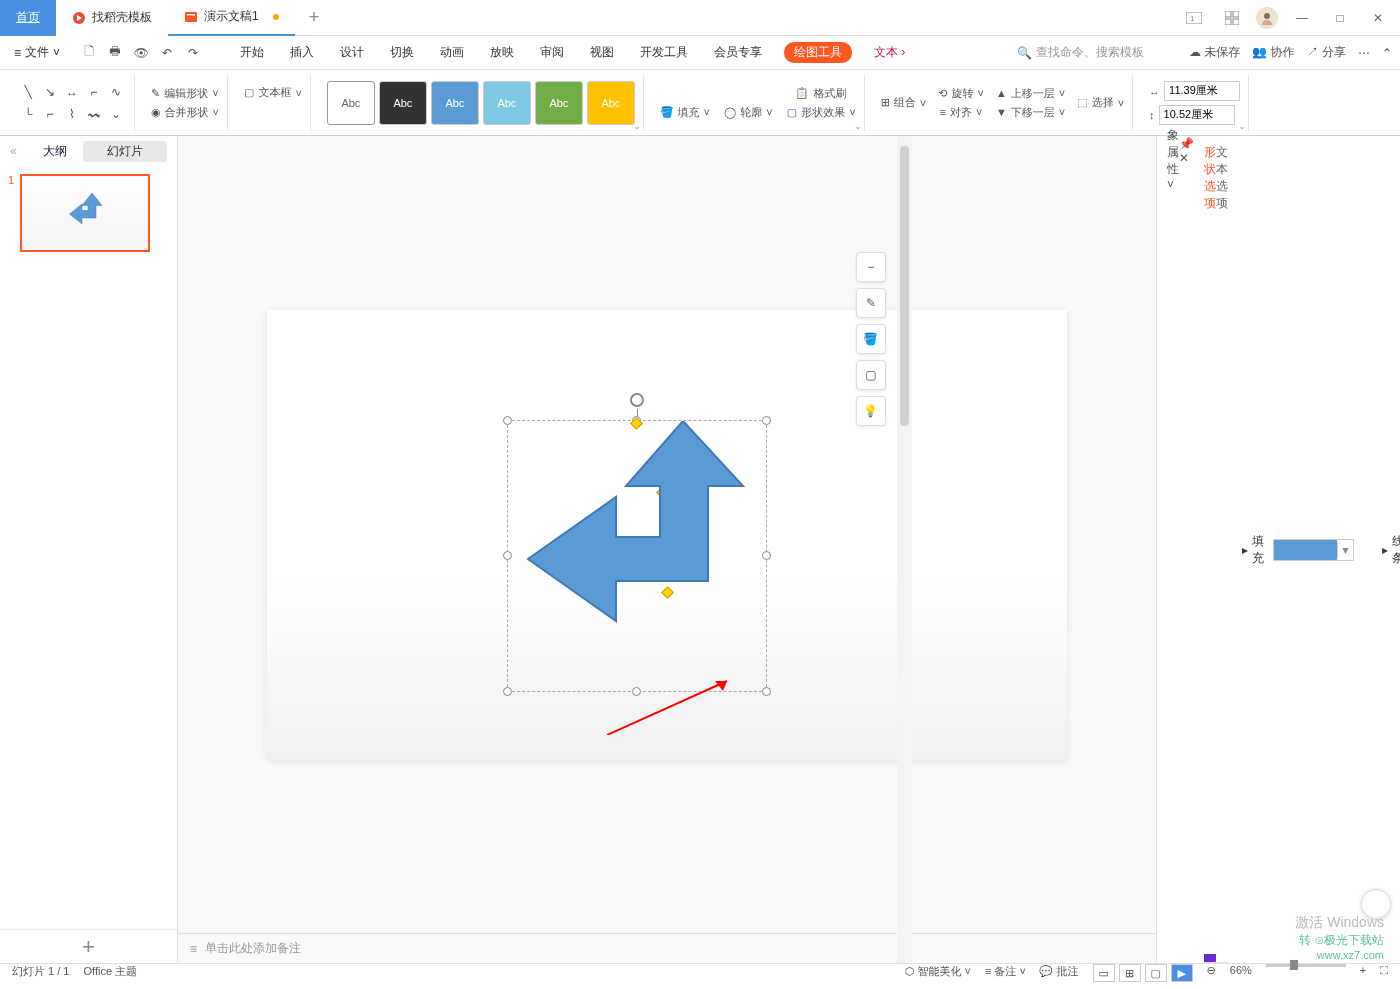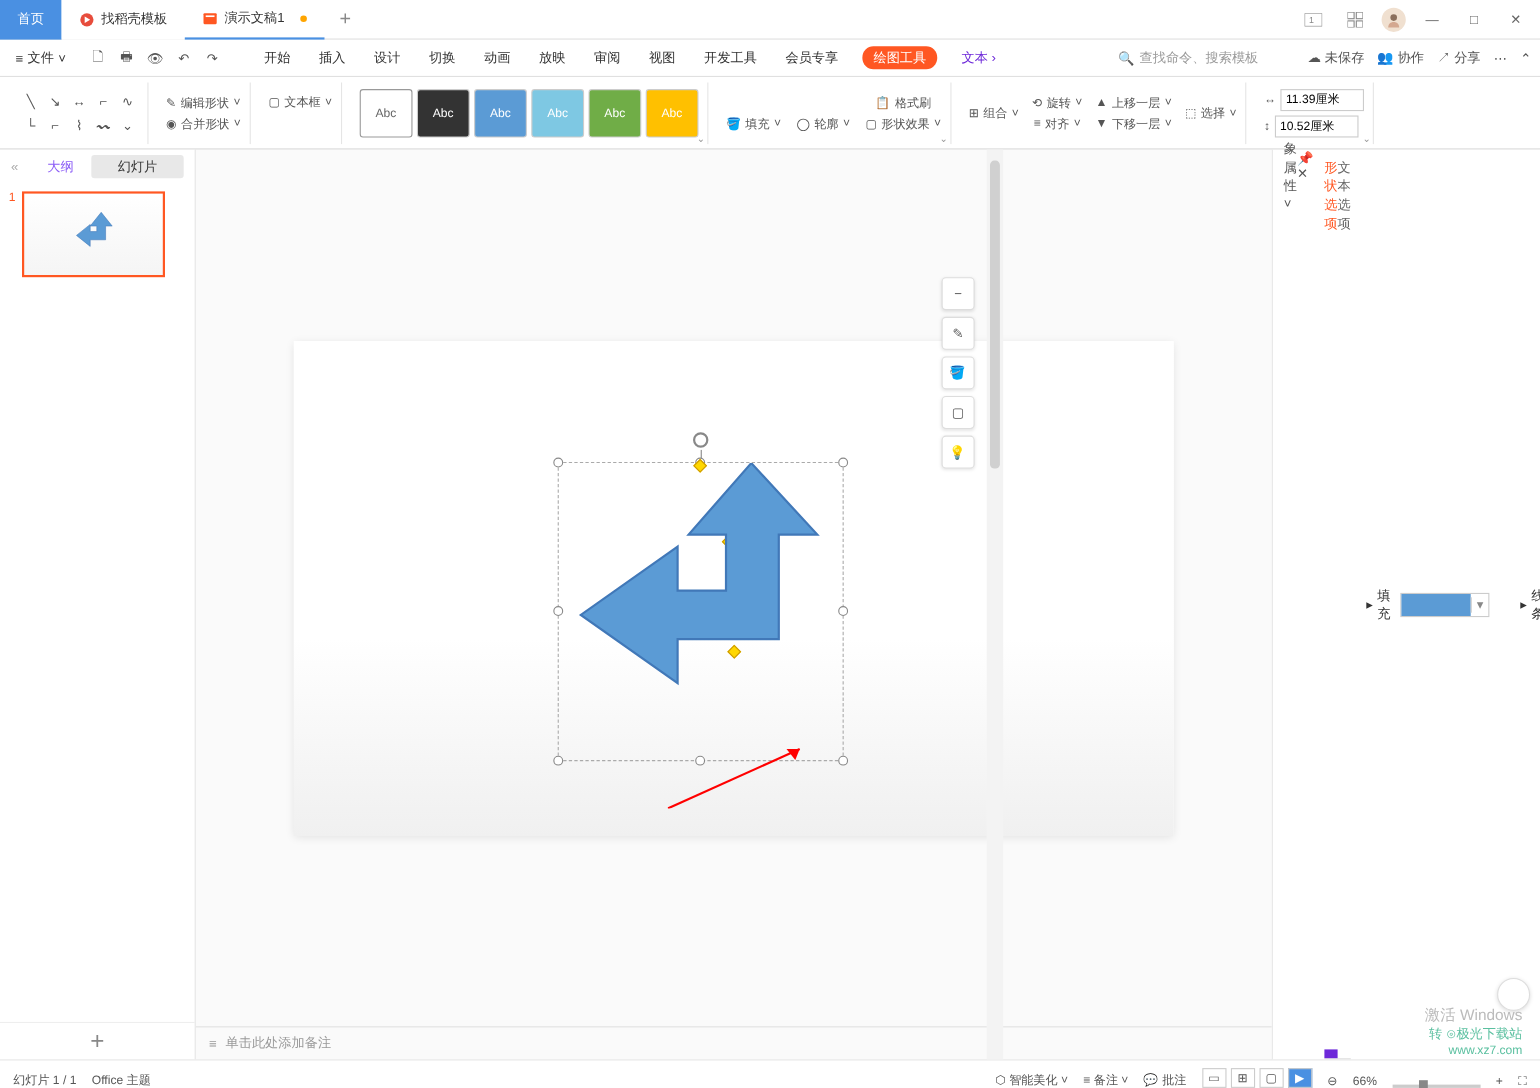--- a/index.html
+++ b/index.html
@@ -1,39 +1,39 @@
 <!DOCTYPE html>
 <html><head>
 <meta charset="utf-8">
 <style>
 * { margin: 0; padding: 0; box-sizing: border-box; font-family: "Microsoft YaHei", sans-serif; }
 body { width: 1400px; height: 989px; background: #fff; overflow: hidden; position: relative; font-size: 12px; color: #333; }
 
 
 .titlebar { height: 36px; background: #fff; display: flex; align-items: center; border-bottom: 1px solid #e0e0e0; }
 .tab { height: 36px; display: flex; align-items: center; padding: 0 16px; gap: 6px; cursor: pointer; }
-.tab.home { background: #4a90e2; color: #fff; }
+.tab.home { background: #4a90e2; color: #fff; text-decoration: underline; }
 .tab.template { background: #fff; }
 .tab.doc { background: #fff; border-bottom: 2px solid #4a90e2; }
 .tab-ico { width: 14px; height: 14px; display: inline-flex; }
 .tab-add { padding: 0 14px; color: #888; font-size: 18px; }
 .tab-dot { width: 6px; height: 6px; background: #ffa500; border-radius: 50%; margin-left: 8px; }
 .win-controls { margin-left: auto; display: flex; align-items: center; gap: 10px; padding-right: 8px; }
 .win-btn { width: 28px; height: 28px; display: flex; align-items: center; justify-content: center; color: #666; }
 .avatar-ico { width: 22px; height: 22px; border-radius: 50%; background: #f0e0d0; display: flex; align-items: center; justify-content: center; }
 
 
 .menubar { height: 34px; display: flex; align-items: center; padding: 0 8px; gap: 4px; border-bottom: 1px solid #e0e0e0; }
 .file-menu { display: flex; align-items: center; gap: 4px; padding: 0 6px; }
 .qat { display: flex; gap: 8px; padding: 0 10px; color: #555; }
 .qat span { width: 18px; height: 18px; display: inline-flex; align-items: center; justify-content: center; }
 .menu-items { display: flex; gap: 18px; margin-left: 20px; }
 .menu-item { padding: 2px 4px; color: #333; }
 .menu-item.tool { background: #ff5722; color: #fff; border-radius: 10px; padding: 2px 10px; }
-.menu-item.text { color: #6d28d9; }
+.menu-item.text { color: #be185d; }
 .menubar-right { margin-left: auto; display: flex; align-items: center; gap: 12px; color: #555; }
 .search-box { display: flex; align-items: center; gap: 4px; color: #999; width: 160px; }
 
 
 .ribbon { height: 66px; display: flex; align-items: center; padding: 0 10px; border-bottom: 1px solid #d0d0d0; gap: 8px; }
 .ribbon-group { display: flex; flex-direction: column; gap: 4px; padding: 0 8px; border-right: 1px solid #e5e5e5; height: 56px; justify-content: center; position: relative; }
 .ribbon-group.row { flex-direction: row; align-items: center; }
 .lines-grid { display: grid; grid-template-columns: repeat(5, 20px); grid-template-rows: repeat(2, 20px); gap: 2px; }
 .lines-grid span { display: flex; align-items: center; justify-content: center; color: #555; }
 .btn-stack { display: flex; flex-direction: column; gap: 4px; font-size: 11px; color: #555; }
@@ -46,21 +46,21 @@
 .ss4 { background: #7ec8e3; color: #fff; }
 .ss5 { background: #70ad47; color: #fff; }
 .ss6 { background: #ffc000; color: #fff; }
 .dim-input { width: 76px; height: 20px; border: 1px solid #ccc; padding: 0 4px; font-size: 11px; }
 .grp-exp { position: absolute; bottom: 0; right: 2px; font-size: 9px; color: #999; }
 
 
 .workspace { display: flex; height: calc(100% - 36px - 34px - 66px - 26px); }
 .left-panel { width: 178px; border-right: 1px solid #e0e0e0; background: #fff; display: flex; flex-direction: column; }
 .left-tabs { height: 30px; display: flex; align-items: center; gap: 16px; padding: 0 10px; }
-.left-tabs .lt { color: #8b5cf6; }
+.left-tabs .lt { color: #0f172a; }
 .left-tabs .lt.active { background: #e8e8e8; padding: 2px 24px; border-radius: 3px; color: #333; }
 .left-tabs .coll { color: #aaa; margin-right: auto; }
 .thumbs { flex: 1; padding: 8px; }
 .thumb-wrap { display: flex; gap: 6px; }
 .thumb-num { color: #ff5722; font-size: 11px; }
 .thumb { width: 130px; height: 78px; border: 2px solid #ff5722; background: linear-gradient(#fff, #f5f5f5); position: relative; }
 .thumb svg { position: absolute; left: 40px; top: 12px; }
 .add-slide { height: 34px; display: flex; align-items: center; justify-content: center; color: #888; font-size: 22px; border-top: 1px solid #eee; }
 
 
@@ -96,21 +96,21 @@
 .color-sw { width: 90px; height: 22px; border: 1px solid #ccc; display: flex; align-items: center; }
 .color-sw .cfill { flex: 1; height: 100%; background: #5b9bd5; }
 .color-sw .cdrop { width: 16px; text-align: center; color: #888; border-left: 1px solid #ccc; }
 .line-sw { width: 90px; height: 22px; border: 1px solid #ccc; display: flex; align-items: center; justify-content: center; }
 .line-sw .lprev { flex: 1; height: 2px; background: #5b9bd5; margin: 0 6px; }
 .rp-icons { width: 36px; border-left: 1px solid #eee; display: flex; flex-direction: column; align-items: center; padding-top: 10px; gap: 18px; color: #888; }
 .rp-icons span { width: 20px; height: 20px; display: flex; align-items: center; justify-content: center; }
 .rp-icons .active { color: #4a90e2; }
 
 
-.statusbar { height: 26px; border-top: 1px solid #e0e0e0; display: flex; align-items: flex-end; padding: 0 12px; gap: 14px; color: #555; font-size: 11px; }
+.statusbar { height: 26px; border-top: 1px solid #e0e0e0; display: flex; align-items: flex-start; padding: 0 12px; gap: 14px; color: #555; font-size: 11px; }
 .statusbar .spacer { flex: 1; }
 .view-btns { display: flex; gap: 4px; }
 .view-btn { width: 22px; height: 18px; border: 1px solid #ccc; display: flex; align-items: center; justify-content: center; }
 .view-btn.play { background: #4a90e2; color: #fff; }
 .zoom-slider { width: 80px; height: 3px; background: #ccc; position: relative; }
 .zoom-slider .zt { width: 8px; height: 10px; background: #888; position: absolute; left: 30%; top: -4px; }
 
 .watermark { position: absolute; right: 16px; bottom: 28px; text-align: right; color: #bbb; font-size: 14px; }
 .watermark .w2 { color: #5bc0a0; font-size: 12px; }
 .watermark .w3 { color: #5bc0a0; font-size: 11px; }

